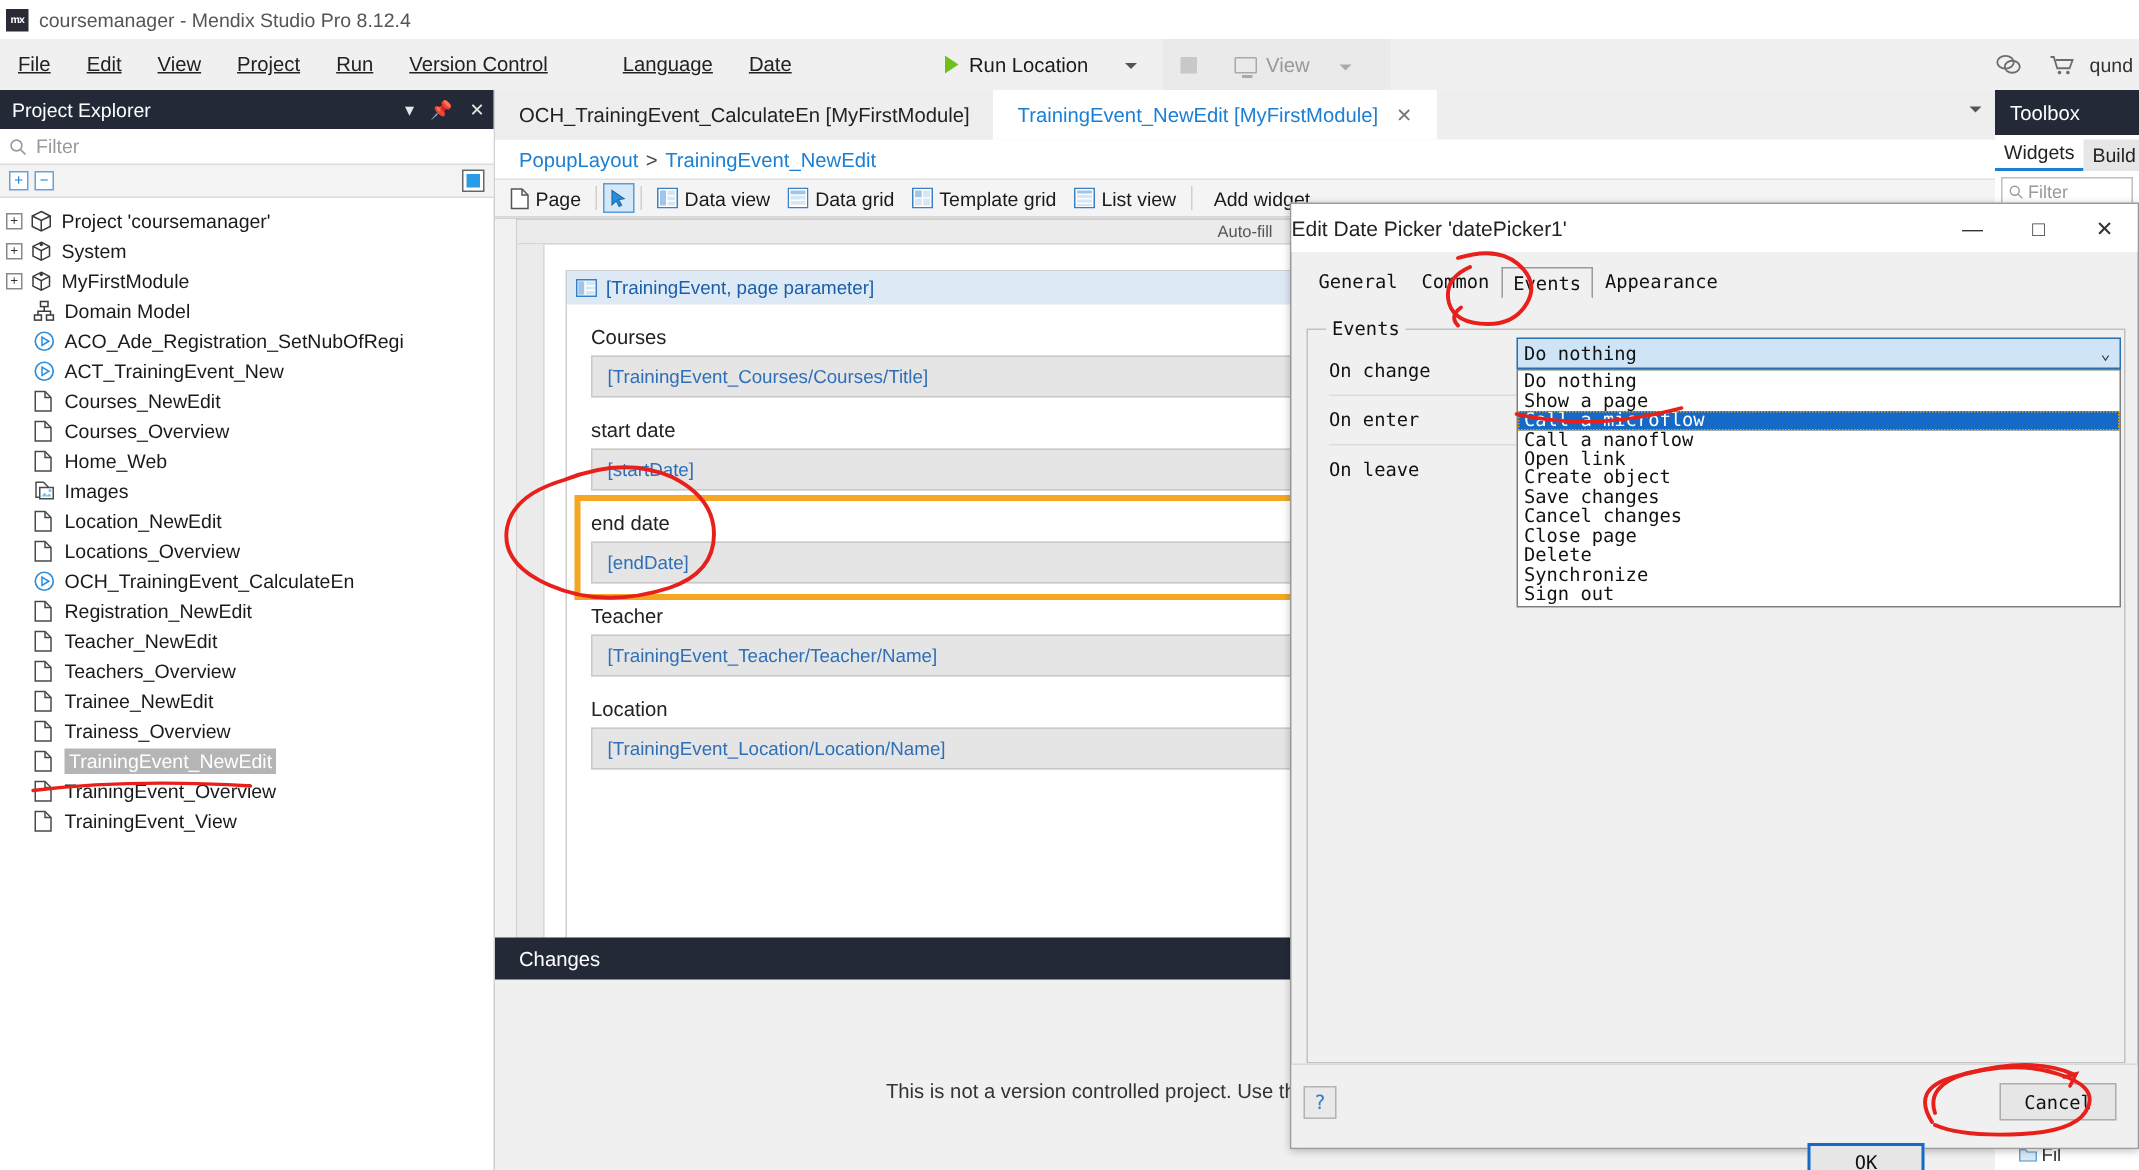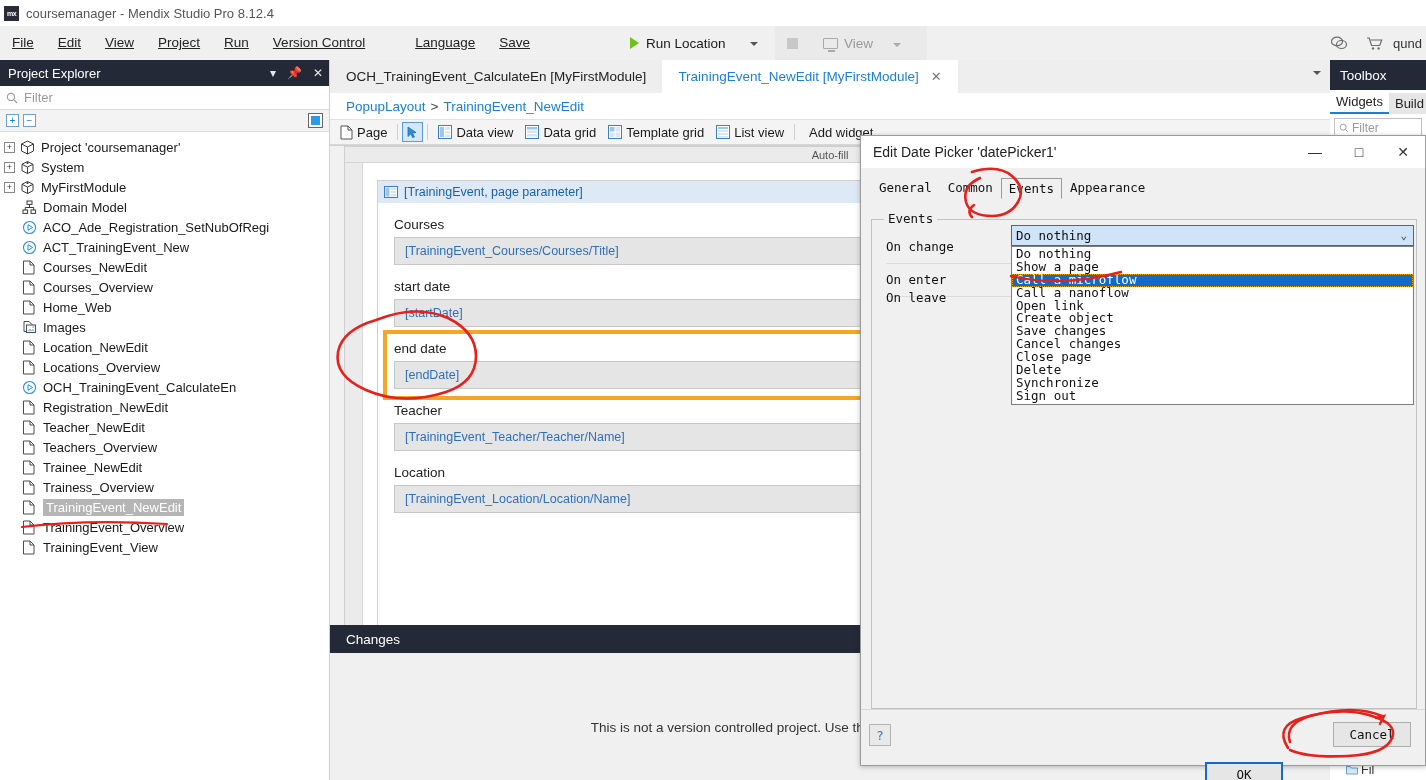--- a/index.html
+++ b/index.html
@@ -184,21 +184,21 @@
   .tbx-row{ display:flex;align-items:center;height:20px;padding-left:4px; }
   .tbx-chk{ width:9px;height:9px;border:1px solid #777;margin-right:4px;font-size:8px;line-height:7px;text-align:center; }
 
   
   #dialog{
     position:absolute;left:860px;top:135px;width:566px;height:631px;background:#f0f0f0;
     border:1px solid #9a9a9a;box-shadow:0 1px 5px rgba(0,0,0,.25);
     font-family:"DejaVu Sans Mono", monospace;
   }
   #dlg-title{
-    height:32px;background:#ffffff;display:flex;align-items:center;padding-left:12px;
+    height:32px;background:#ffffff;display:flex;align-items:center;padding-left:0;
     font-family:"Liberation Sans",sans-serif;font-size:14px;color:#222;
   }
   #dlg-wincontrols{ margin-left:auto;display:flex;align-items:center; }
   #dlg-wincontrols div{ width:44px;height:32px;display:flex;align-items:center;justify-content:center;font-size:14px;color:#333; }
   #dlg-tabs{ display:flex;align-items:flex-end;height:22px;padding-left:10px;margin-top:8px; }
   .dtab{
     font-size:12.5px;padding:2px 7px;border:1px solid transparent;color:#111;
     font-family:"DejaVu Sans Mono", monospace;
   }
   .dtab.active{ background:#f0f0f0;border:1px solid #9a9a9a;border-bottom:1px solid #f0f0f0;position:relative;top:1px; }
@@ -251,21 +251,21 @@
 </div>
 
 <div id="menubar">
   <div class="menu-item"><span class="u">File</span></div>
   <div class="menu-item"><span class="u">Edit</span></div>
   <div class="menu-item"><span class="u">View</span></div>
   <div class="menu-item"><span class="u">Project</span></div>
   <div class="menu-item"><span class="u">Run</span></div>
   <div class="menu-item"><span class="u">Version Control</span></div>
   <div class="menu-item" style="margin-left:26px"><span class="u">Language</span></div>
-  <div class="menu-item"><span class="u">Save</span></div>
+  <div class="menu-item"><span class="u">Date</span></div>
 </div>
 
 <div id="run-area">
   <div id="play-tri"></div>
   <div id="run-label">Run Location</div>
 </div>
 <div class="caret" id="run-caret"></div>
 
 <div id="view-area">
   <div id="stop-sq"></div>
@@ -700,21 +700,21 @@
     <div id="grp-legend">Events</div>
 
     <div class="ev-row" style="top:10px">
       <span>On change</span>
     </div>
     <div class="ev-sep" style="top:43px"></div>
     <div class="ev-row" style="top:43px">
       <span>On enter</span>
     </div>
     <div class="ev-sep" style="top:76px"></div>
-    <div class="ev-row" style="top:61px">
+    <div class="ev-row" style="top:76px">
       <span>On leave</span>
     </div>
 
     <div id="combo">
       <span>Do nothing</span>
       <span class="arrow">⌄</span>
     </div>
 
     <div id="dropdown">
         <div class="dd-item">Do nothing</div>

